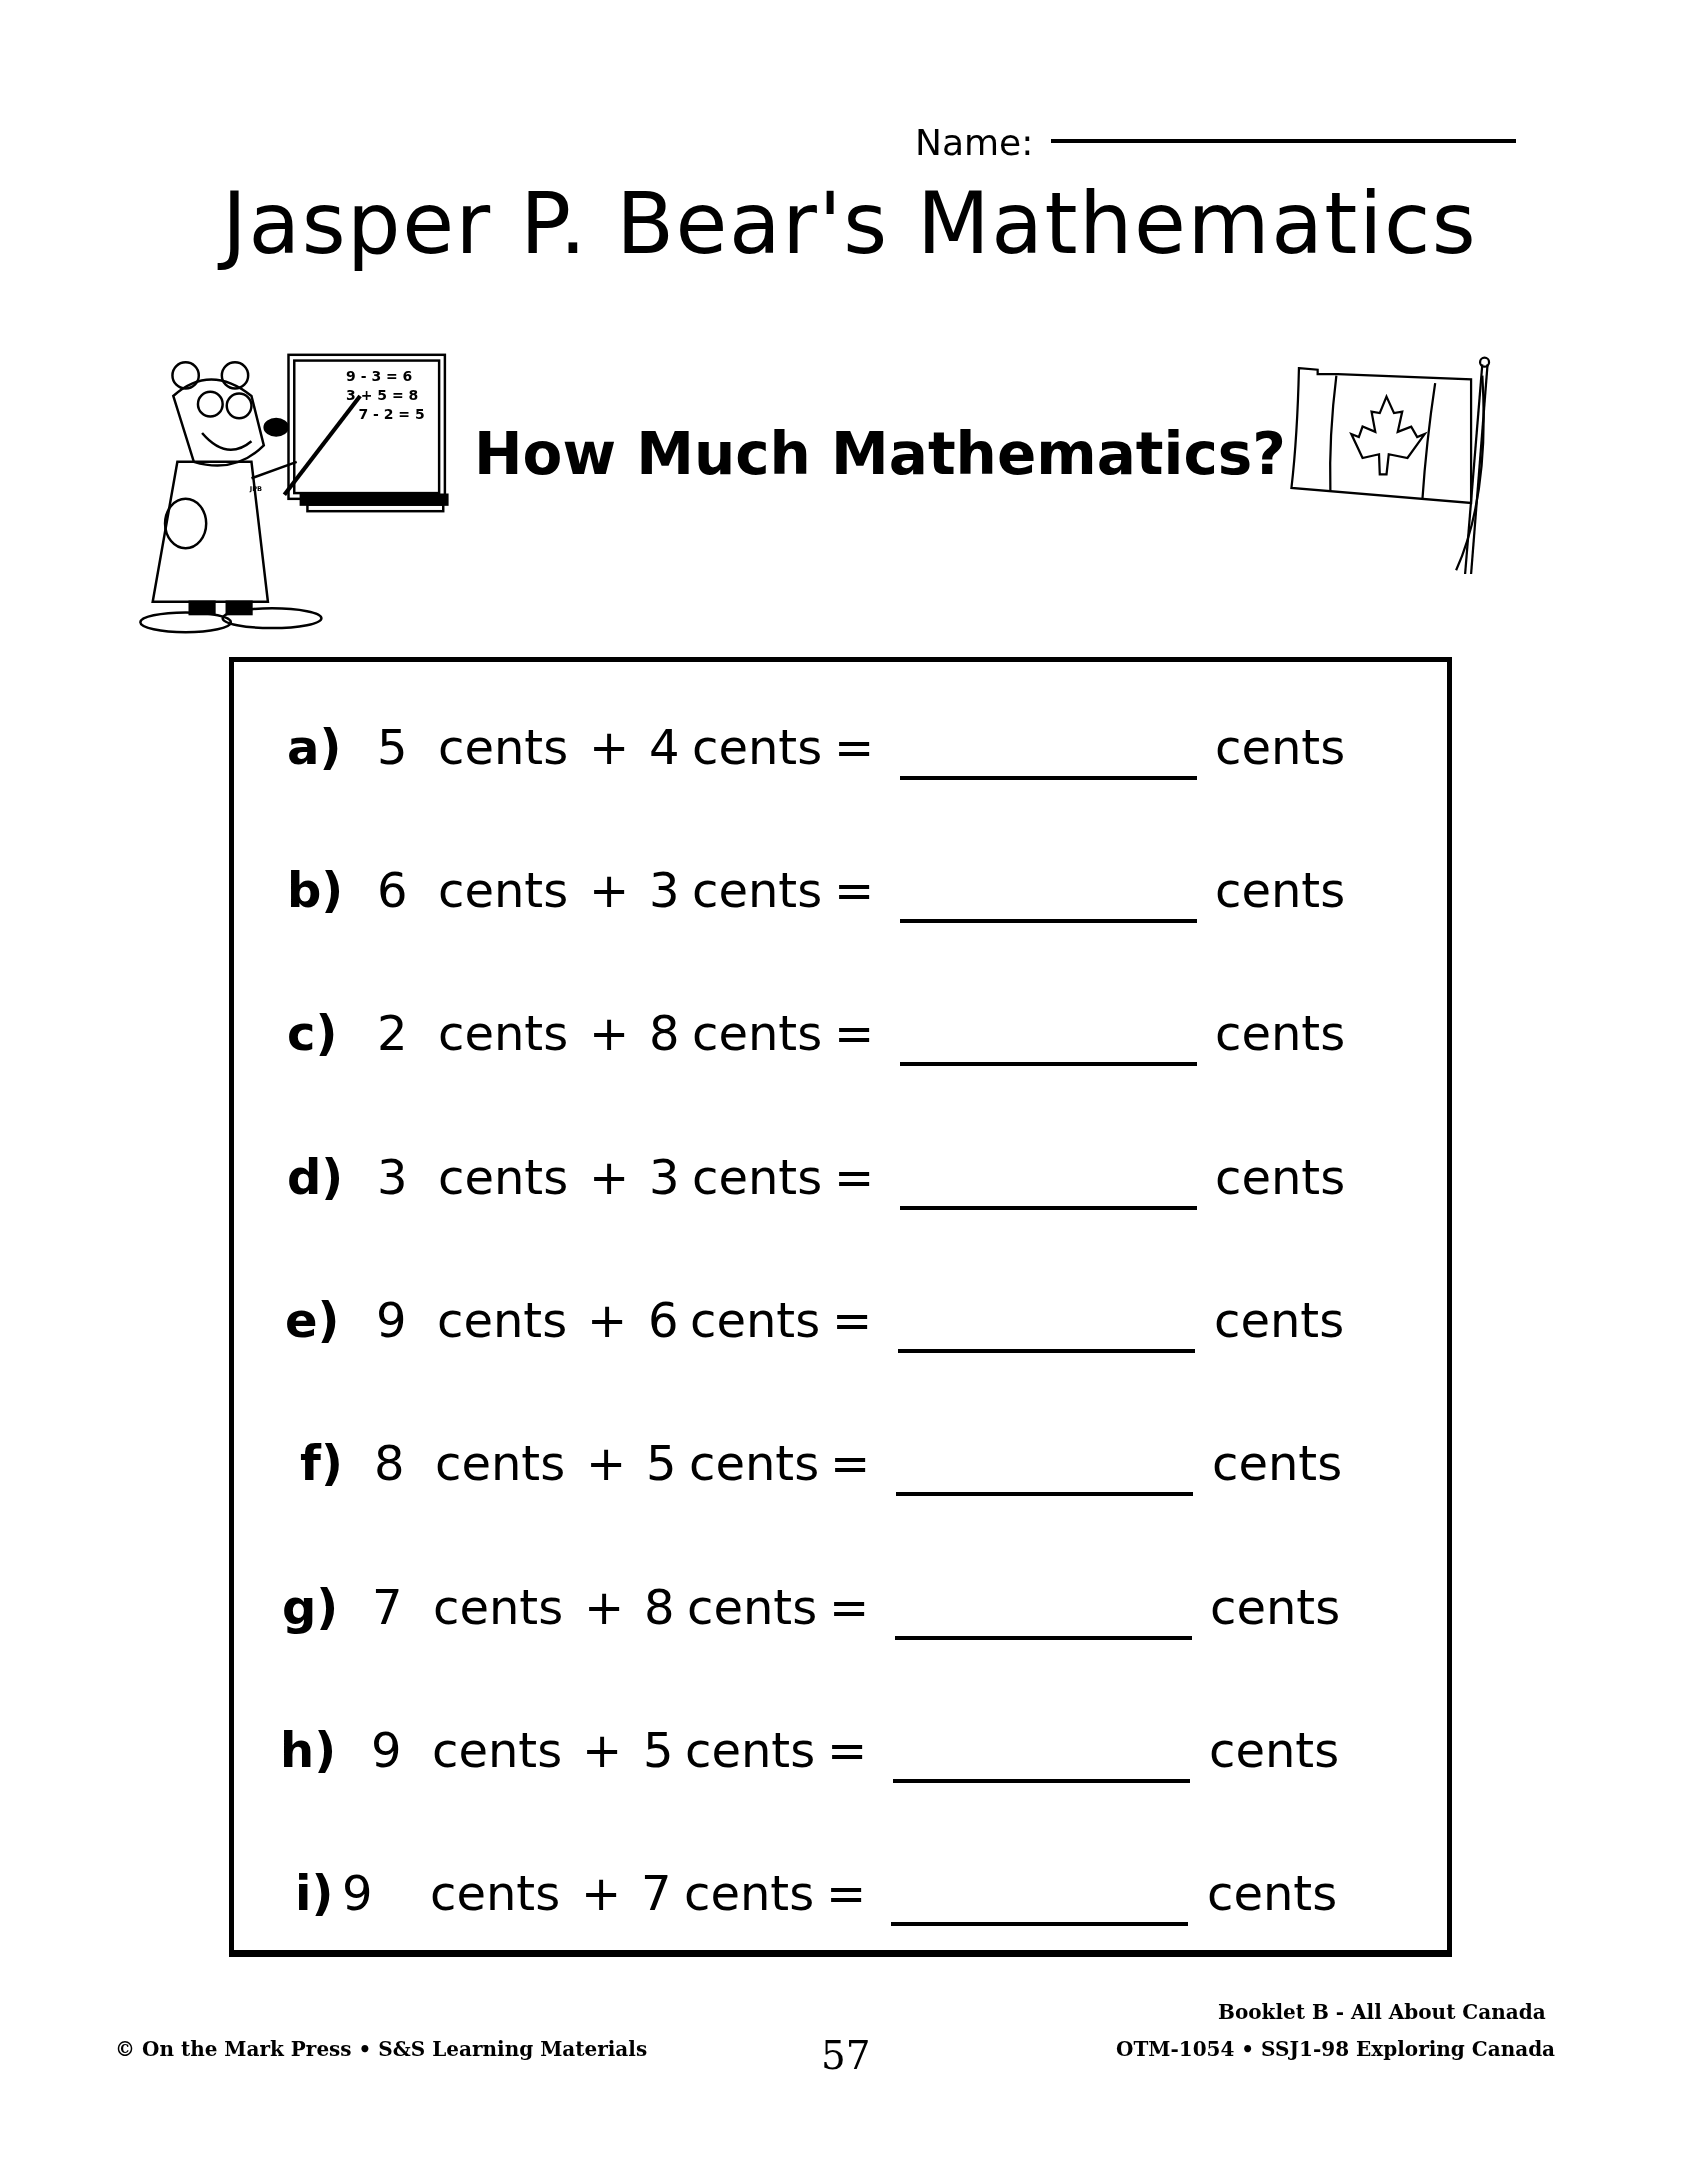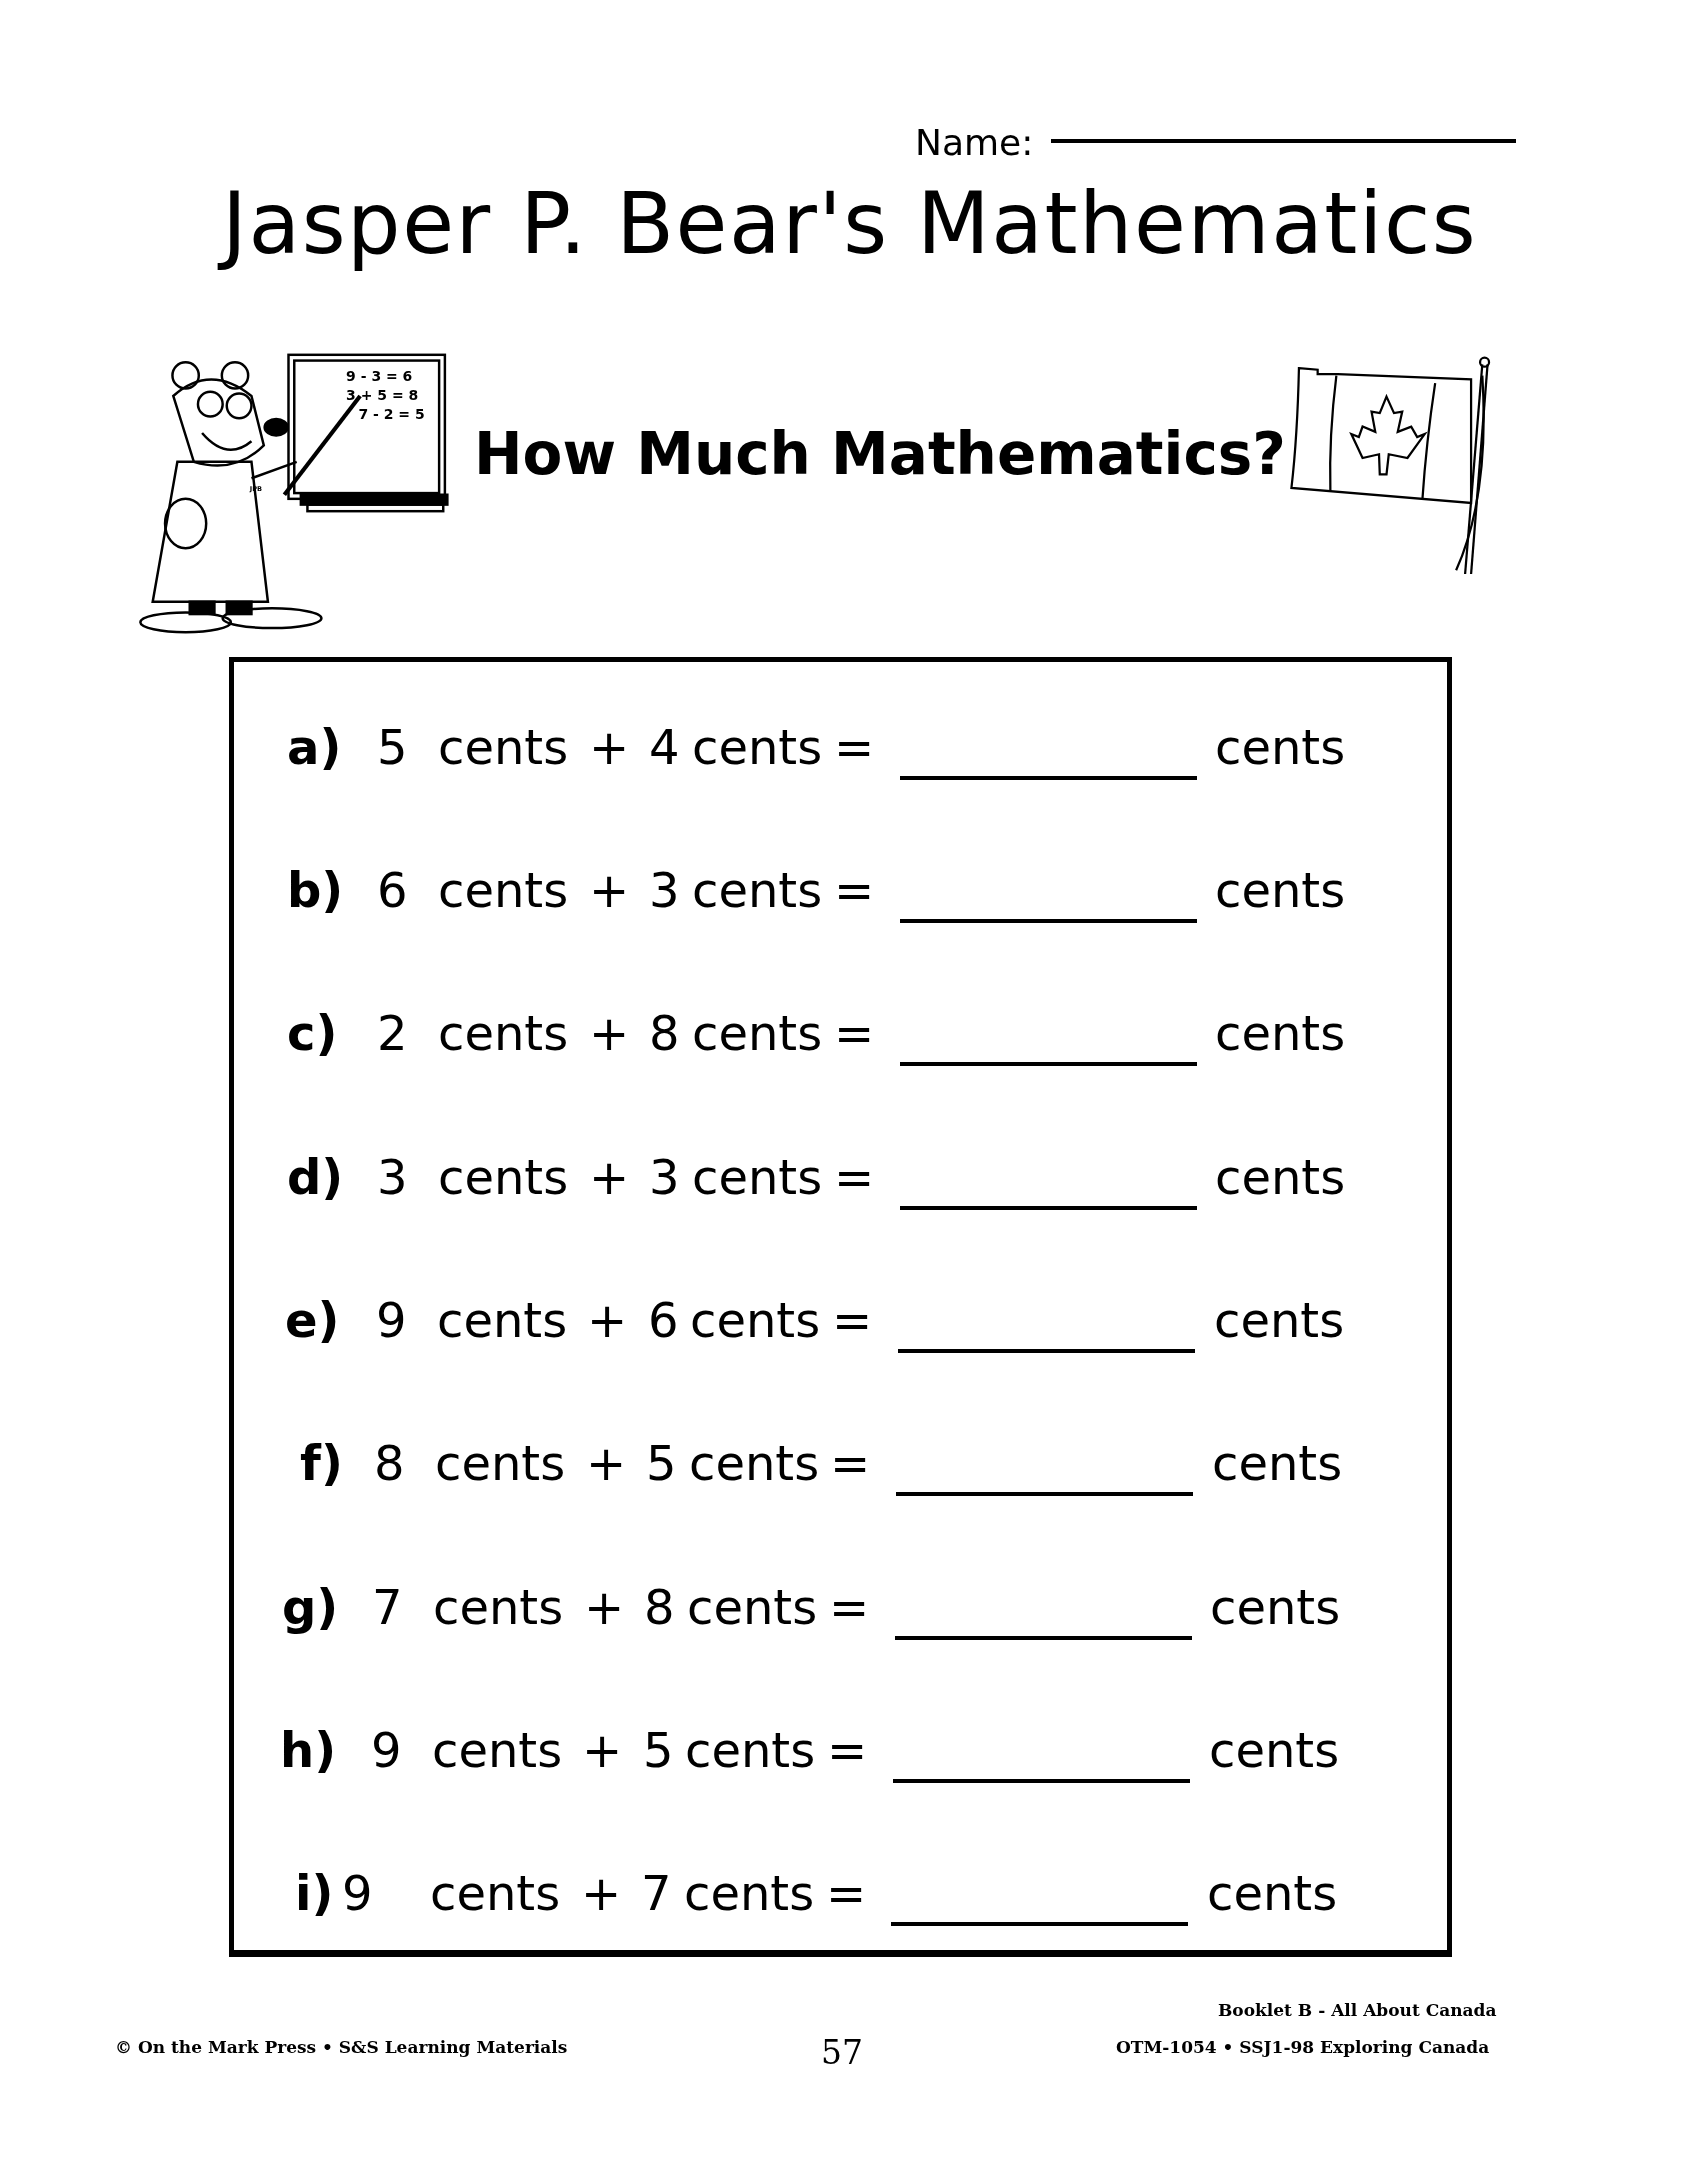--- a/index.html
+++ b/index.html
@@ -32,22 +32,22 @@
     border: 5px solid #000; border-bottom-width: 7.4px; box-sizing: border-box;
   }
   .problem {
     position: absolute; height: 66px; display: flex; align-items: flex-end;
     font-family: "DejaVu Sans", sans-serif; font-size: 48px;
   }
   .problem .letter { font-weight: 700; }
   .problem .tok { position: absolute; bottom: 0; white-space: pre; }
   .answer-line { position: absolute; bottom: -5px; width: 297px; border-bottom: 4.1px solid #000; }
 
-  .footer { position: absolute; font-family: "DejaVu Serif", serif; font-weight: 700; font-size: 17px; }
-  .page-num { position: absolute; font-family: "DejaVu Serif", serif; font-size: 33px; }
+  .footer { position: absolute; font-family: "DejaVu Serif", serif; font-weight: 700; font-size: 20px; }
+  .page-num { position: absolute; font-family: "DejaVu Serif", serif; font-size: 39px; }
 </style>
 </head>
 <body>
 
 <div class="name-row">
   <span>Name:</span>
   <span class="name-line"></span>
 </div>
 
 <div class="title">Jasper P. Bear's Mathematics</div>

